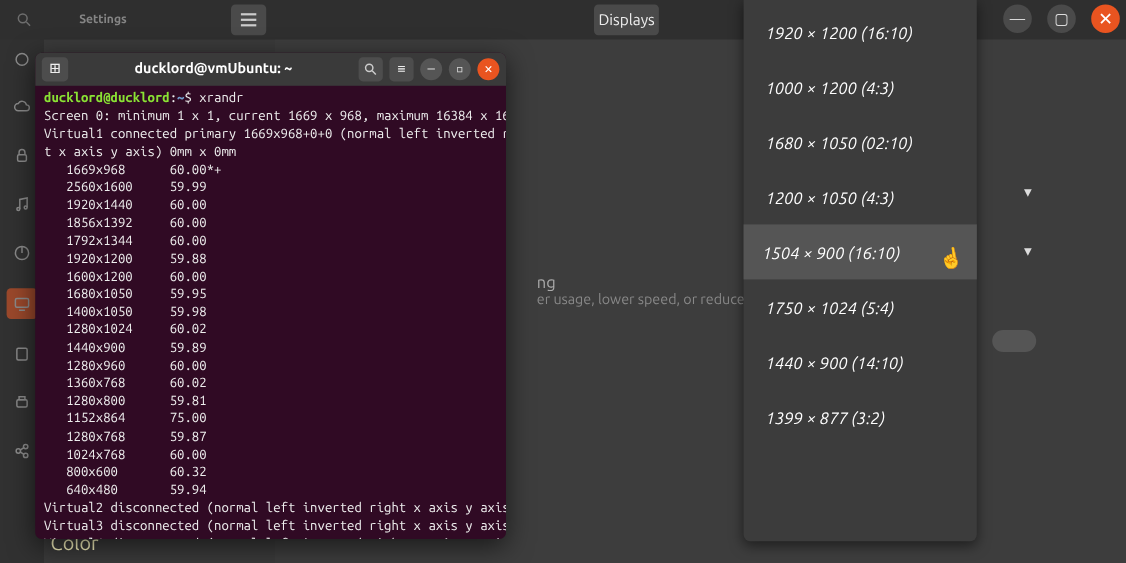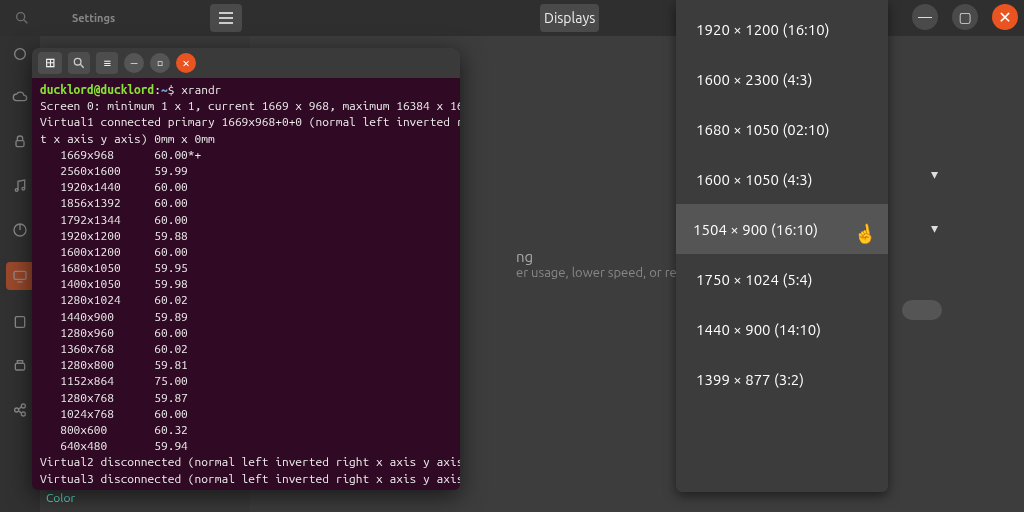--- a/index.html
+++ b/index.html
@@ -45,39 +45,40 @@
   .winbtn.close { background:#e95420; color:#fff; font-size:16px; }
   
   .dock {
     position:absolute; left:0; top:36px; bottom:0; width:40px;
     background:#2a2a2a; opacity:.55;
     display:flex; flex-direction:column; align-items:center;
     padding-top:6px; gap:20px;
   }
   .dock .dock-item { width:24px; height:24px; display:flex; align-items:center; justify-content:center; color:#ccc; }
   .dock .dock-item.active { background:#e95420; border-radius:4px; padding:4px; width:28px; height:28px; }
-  .dock-label { position:absolute; left:46px; bottom:8px; font-size:12px; color:#5eead4; }
+  .dock-label { position:absolute; left:46px; bottom:8px; font-size:18px; color:#fef9c3; }
   
   .settings-pane {
     position:absolute; left:250px; right:0; top:36px; bottom:0;
     background:#3d3d3d;
   }
-  .settings-hint { position:absolute; left:516px; top:248px; font-size:13px; color:#888; }
+  .settings-hint { position:absolute; left:488px; top:248px; font-size:13px; color:#888; }
   .settings-hint .t1 { font-size:15px; color:#aaa; }
   .chev { position:absolute; right:86px; color:#ddd; font-size:14px; }
   .chev.c1 { top:130px; } .chev.c2 { top:184px; }
   .toggle-stub { position:absolute; right:82px; top:264px; width:40px; height:20px; border-radius:10px; background:#555; }
   
   .res-popup {
     position:absolute; top:0; bottom:20px; left:676px; width:212px;
     background:#3c3c3c;
     display:flex; flex-direction:column;
     padding: 4px 0;
     box-shadow: 0 4px 12px rgba(0,0,0,.5);
     border-radius: 0 0 6px 6px;
+    font-style: italic;
   }
   .res-item {
     height: 50px; display:flex; align-items:center;
     padding: 0 20px; font-size:15px; color:#fff;
     cursor:pointer;
   }
   .res-item.hover { background:#555;padding-left:17px; }
   .cursor-hand {
     position:absolute; left:854px; top:224px; font-size:18px; color:#fff;
     transform: rotate(-10deg);
@@ -197,33 +198,34 @@
   <div class="chev c2">▾</div>
   <div class="toggle-stub"></div>
 </div>
 <div class="settings-hint">
   <span class="t1">ng</span><br>
   <span>er usage, lower speed, or reduce displ</span>
 </div>
 
 <div class="res-popup" id="res-popup">
     <div class="res-item">1920 × 1200 (16:10)</div>
-    <div class="res-item">1600 × 2300 (4:3)</div>
+    <div class="res-item">1000 × 1200 (4:3)</div>
     <div class="res-item">1680 × 1050 (02:10)</div>
-    <div class="res-item">1600 × 1050 (4:3)</div>
+    <div class="res-item">1200 × 1050 (4:3)</div>
     <div class="res-item hover">1504 × 900 (16:10)</div>
     <div class="res-item">1750 × 1024 (5:4)</div>
     <div class="res-item">1440 × 900 (14:10)</div>
     <div class="res-item">1399 × 877 (3:2)</div>
   </div>
 <div class="cursor-hand">☝️</div>
 
 <div class="term-window">
   <div class="term-titlebar">
     <div class="plus">⊞</div>
+    <div class="ttl">ducklord@vmUbuntu: ~</div>
     <div class="rbtns">
       <div class="tbtn">
           <svg viewBox="0 0 24 24">
             <circle cx="10" cy="10" r="5"></circle>
             <line x1="14" y1="14" x2="19" y2="19"></line>
           </svg>
         </div>
       <div class="tbtn">≡</div>
       <div class="tcircle min">—</div>
       <div class="tcircle max">▫</div>

